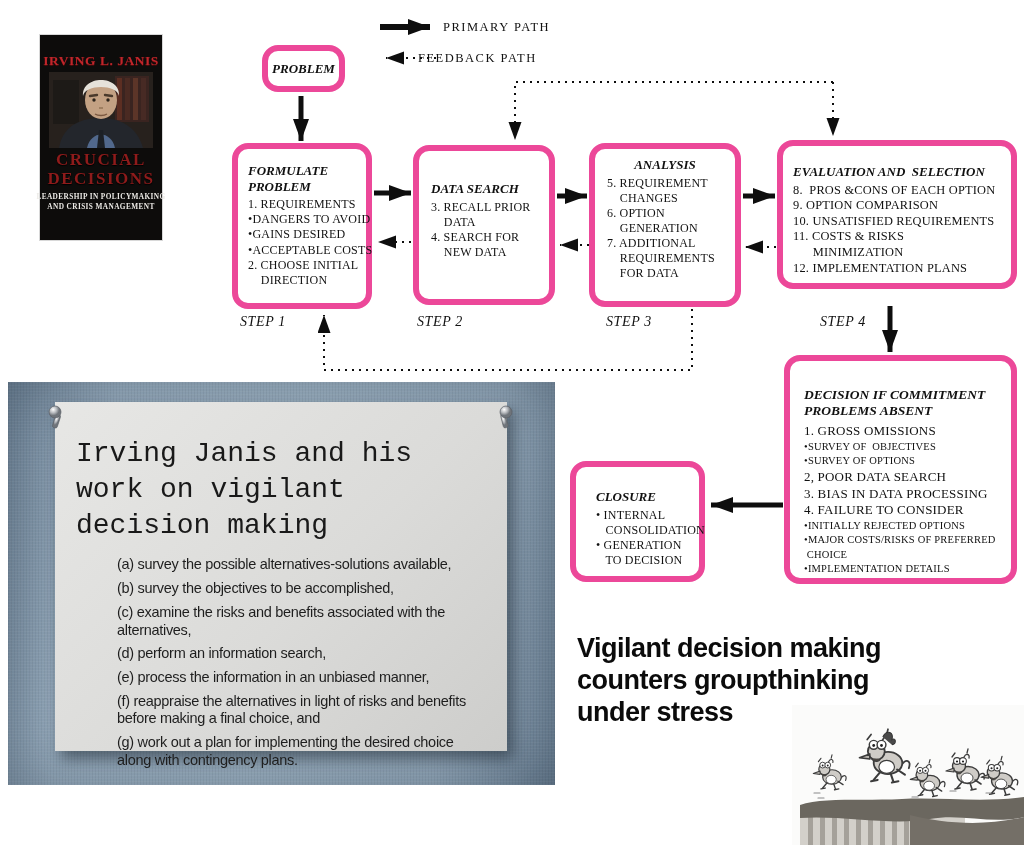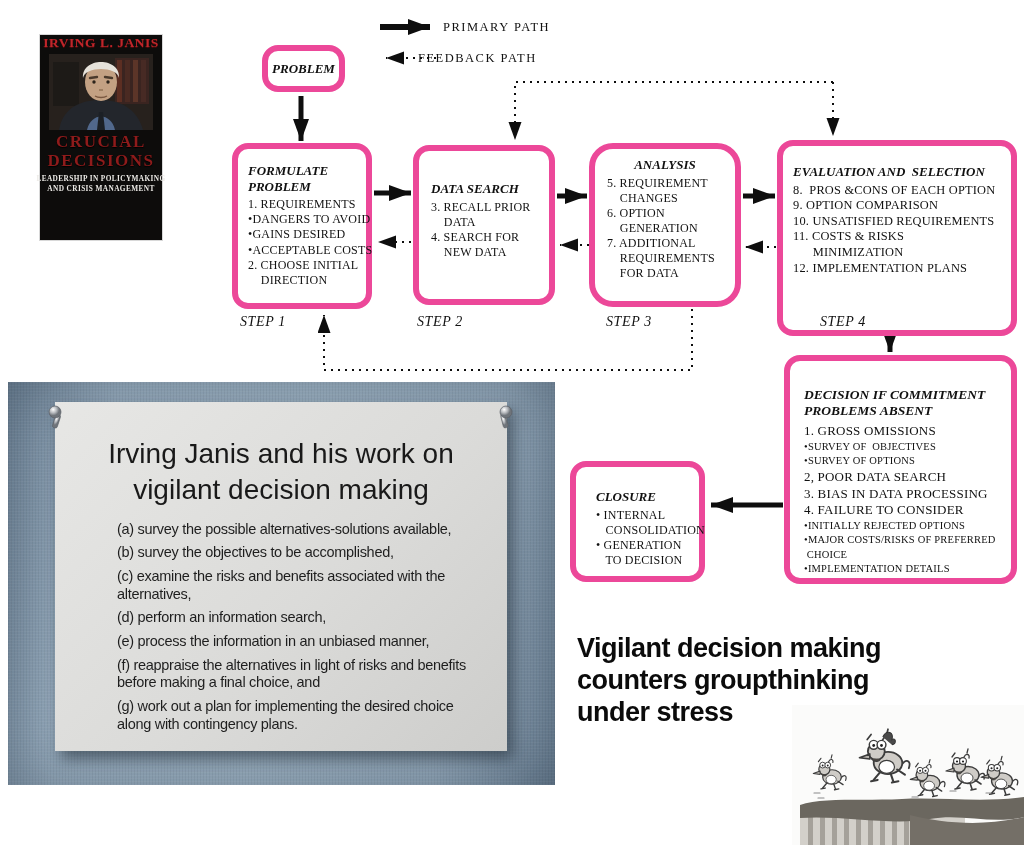--- a/index.html
+++ b/index.html
@@ -7,23 +7,23 @@
               font-family:"Liberation Serif", serif; color:#111; position:relative; }
 
   
   .box { position:absolute; background:#fff; border:6px solid #ec4899; border-radius:16px; z-index:2;font-family:Liberation Serif, serif; }
   .box-title { font-weight:bold; font-style:italic; font-size:13px; line-height:1.2; margin-bottom:3px; white-space:pre-wrap; }
   .ln { font-size:12px; line-height:1.26; white-space:pre; letter-spacing:0.2px; }
   #problem-box { left:262px; top:45px; width:83px; height:47px; display:flex; align-items:center; justify-content:center; }
   #problem-box .box-title { margin:0; }
   #box1 { left:232px; top:143px; width:140px; height:166px; padding:14px 2px 0 10px; }
   #box2 { left:413px; top:145px; width:142px; height:160px; padding:30px 2px 0 12px; }
-  #box3 { left:589px; top:143px; width:152px; height:164px; padding:8px 2px 0 12px;border-radius:24px; }
+  #box3 { left:589px; top:143px; width:152px; height:164px; padding:8px 2px 0 12px; }
   #box3 .box-title { text-align:center; padding-right:10px; }
-  #box4 { left:777px; top:140px; width:240px; height:196px; padding:18px 2px 0 10px; }
+  #box4 { left:777px; top:140px; width:240px; height:149px; padding:18px 2px 0 10px; }
   #box4 .ln { font-size:12.4px; }
   #decision-box { left:784px; top:355px; width:233px; height:229px; padding:26px 4px 0 14px; }
   #decision-box .box-title { font-size:13.5px; margin-bottom:4px; }
   #decision-box .ln.lg { font-size:13px; line-height:1.3; }
   #decision-box .ln.sm { font-size:10.5px; line-height:1.35; }
   #closure-box { left:570px; top:461px; width:135px; height:121px; padding:22px 2px 0 20px; }
   .step-label { position:absolute; font-style:italic; font-size:14px; letter-spacing:0.6px; z-index:2; }
   #step1 { left:240px; top:314px; } #step2 { left:417px; top:314px; }
   #step3 { left:606px; top:314px; } #step4 { left:800px; top:314px;margin-left:20px; }
 
@@ -32,43 +32,43 @@
   #legend-primary { left:443px; top:20px; }
   #legend-feedback { left:418px; top:51px; }
 
   
   #arrows { position:absolute; left:0; top:0; z-index:1; pointer-events:none; }
 
   
   #book { position:absolute; left:40px; top:35px; width:122px; height:205px;
           background:#0d0c0b; z-index:2; display:flex; flex-direction:column; align-items:center;
           box-shadow:0 0 0 1px #d8d8d8; }
-  .book-author { color:#c0262b; font-weight:bold; font-size:13.5px; letter-spacing:0.5px; 
+  .book-author { color:#c0262b; font-weight:bold; font-size:13.5px; letter-spacing:0.5px; margin-top:18px;
                  text-shadow:0 1px 0 #4d0a0a; white-space:nowrap; }
   .book-title { color:#8e1b1b; font-weight:bold; font-size:17px; letter-spacing:1.5px; line-height:1.1;
                 text-shadow:0 1px 1px #000; }
   .book-sub { color:#eceae6; font-weight:bold; font-size:7.3px; letter-spacing:0.4px; line-height:1.35;
               font-family:"Liberation Serif", serif; white-space:nowrap; }
   #book-portrait { margin:3px 0 3px 0; }
 
   
   #slide { position:absolute; left:8px; top:382px; width:547px; height:403px; z-index:2;
            background:
              repeating-linear-gradient(0deg, rgba(255,255,255,0.05) 0 1px, rgba(0,0,0,0) 1px 3px),
              repeating-linear-gradient(90deg, rgba(0,0,0,0.05) 0 1px, rgba(0,0,0,0) 1px 3px),
              linear-gradient(100deg, #72879b 0%, #97acbe 18%, #9db2c3 50%, #93a8ba 80%, #6d8296 100%);
            box-shadow:inset 0 0 70px rgba(25,40,55,0.35); }
   #note { position:absolute; left:47px; top:20px; width:452px; height:349px;
           background:linear-gradient(135deg, #e7e7e5 0%, #dbdbd9 55%, #cdcdcb 100%);
           box-shadow:6px 8px 14px rgba(15,25,35,0.5); }
   .pin { position:absolute; z-index:3; }
   #pin-left { left:36px; top:22px; }
   #pin-right { left:484px; top:22px; }
-  .note-title { width:410px; margin:34px auto 11px; text-align:center; font-size:28px; line-height:1.28;
-                color:#191919; font-family:Liberation Sans, sans-serif; }
+  .note-title { width:410px; margin:34px auto 11px; text-align:left; font-size:28px; line-height:1.28;
+                color:#191919; font-family:Liberation Mono, monospace; }
   .note-list { width:354px; margin:13px 0 0 62px; font-family:"Liberation Sans", sans-serif;
                font-size:14.5px; letter-spacing:-0.3px; line-height:1.22; color:#1e1e1e; }
   .note-item { margin-bottom:6px; }
 
   
   #caption { position:absolute; left:577px; top:633px; width:348px; z-index:2;
              font-family:"Liberation Sans", sans-serif; font-weight:bold; font-size:27px;
              letter-spacing:-0.5px; line-height:1.18; color:#0b0b0b; }
   #cartoon { position:absolute; left:792px; top:705px; width:232px; height:140px; z-index:2; background:#fdfdfc; }
 </style>

